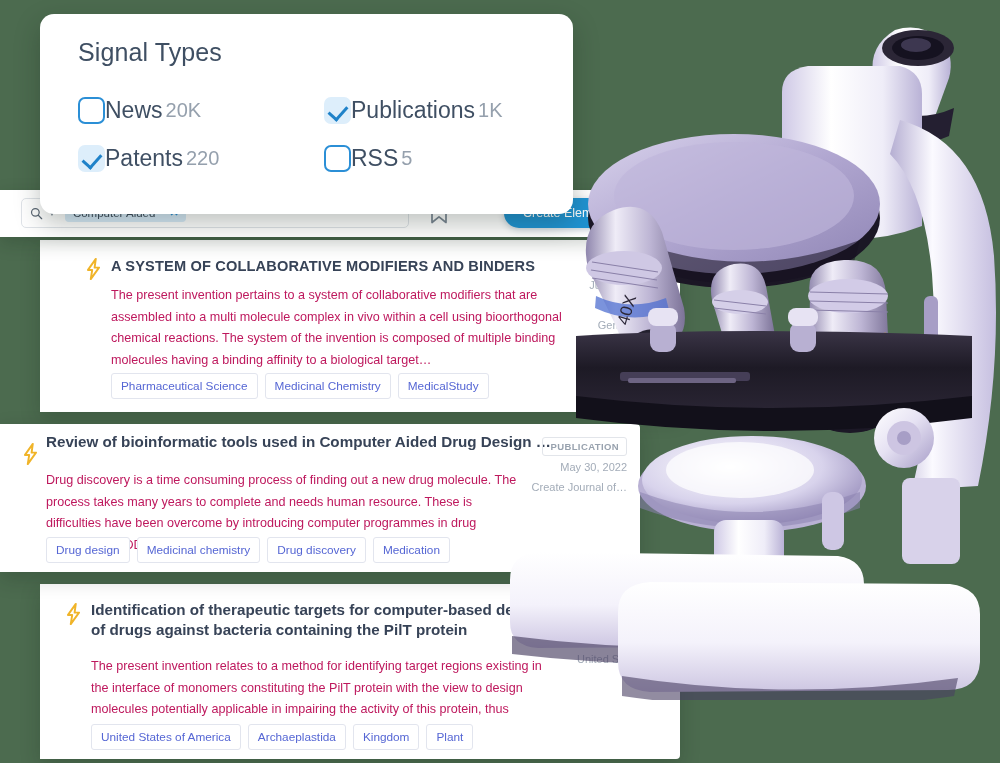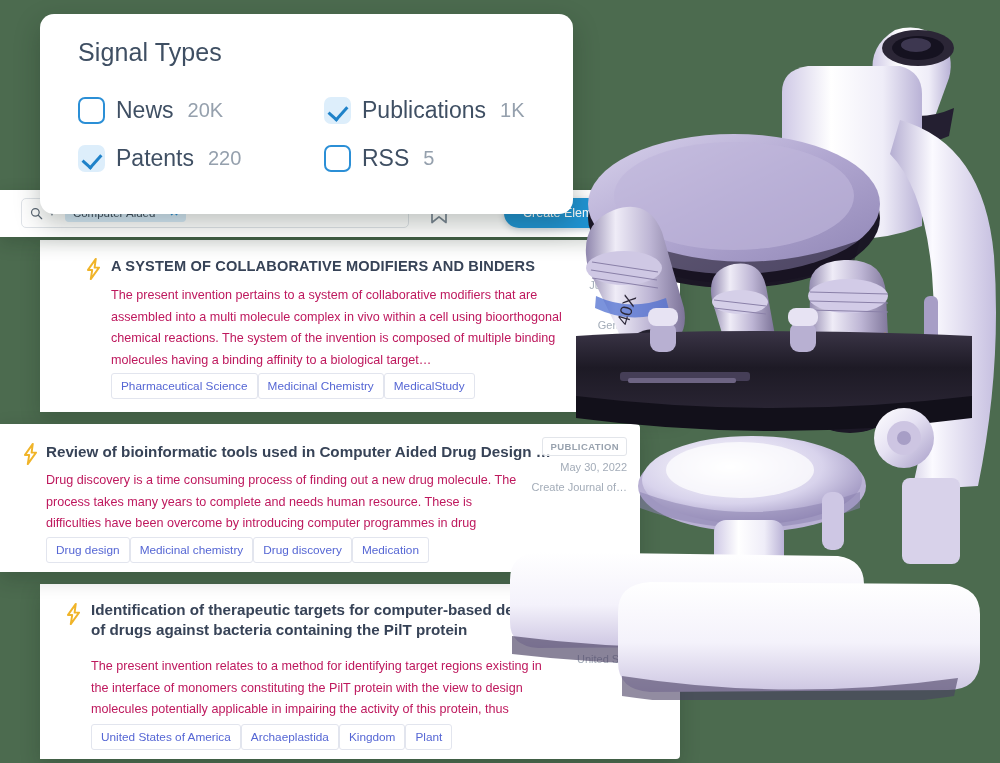--- a/index.html
+++ b/index.html
@@ -26,21 +26,21 @@
     letter-spacing: .1px;
   }
   .sig-grid {
     position: absolute; left: 38px; top: 72px;
     width: 455px;
     display: grid;
     grid-template-columns: 246px 210px;
     grid-template-rows: 48px 48px;
     align-items: center;
   }
-  .sig-item { display: flex; align-items: center; gap: 11px; cursor: pointer; }
+  .sig-item { display: flex; align-items: center; cursor: pointer; }
   .cbox {
     width: 27px; height: 27px; border-radius: 7px;
     flex: 0 0 auto; position: relative;
   }
   .cbox.off { border: 2px solid #2b8fd6; background: #fff; }
   .cbox.on  { background: #ddeefb; border: 2px solid #ddeefb; }
   .cbox.on::after {
     content: ""; position: absolute;
     left: 6px; top: 3px; width: 9px; height: 15px;
     border: solid #1f82c9; border-width: 0 3px 3px 0;
@@ -106,21 +106,21 @@
   .card-inner { position: relative; height: 100%; }
   .bolt { position: absolute; width: 17px; height: 22px; }
   .c-title {
     position: absolute; font-weight: 700; color: #374357;
     line-height: 1.32;
   }
   .c-body {
     position: absolute; font-size: 12.6px; color: #be185d;
     line-height: 1.72;
   }
-  .c-tags { position: absolute; display: flex; }
+  .c-tags { position: absolute; display: flex; gap: 7px; }
   .tag {
     border: 1px solid #e2e5ee; border-radius: 3px;
     padding: 5px 9px; font-size: 11.8px;
     color: #5566d4; background: #fff; white-space: nowrap;
     cursor: pointer;
   }
   .meta { position: absolute; text-align: right; }
   .badge {
     display: inline-block; border: 1px solid #e2e5ea;
     border-radius: 3px; padding: 3px 7px;
@@ -130,21 +130,21 @@
 
   
   #card-1 .bolt   { left: 25px; top: 18px; }
   #card-1 .c-title{ left: 51px; top: 17px; font-size: 14.6px; letter-spacing: .15px; }
   #card-1 .c-body { left: 51px; top: 45px; width: 478px; }
   #card-1 .c-tags { left: 51px; top: 133px; }
   #card-1 .meta   { right: 37px; top: 14px; width: 120px; }
 
   
   #card-2 .bolt   { left: 22px; top: 19px; }
-  #card-2 .c-title{ left: 46px; top: 18px; font-size: 15.2px; }
+  #card-2 .c-title{ left: 46px; top: 8px; font-size: 15.2px; }
   #card-2 .c-body { left: 46px; top: 46px; width: 480px; }
   #card-2 .c-tags { left: 46px; top: 113px; }
   #card-2 .meta   { right: 13px; top: 12px; width: 140px; }
 
   
   #card-3 .bolt   { left: 25px; top: 19px; }
   #card-3 .c-title{ left: 51px; top: 16px; font-size: 15.2px; width: 470px; }
   #card-3 .c-body { left: 51px; top: 72px; width: 470px; }
   #card-3 .c-tags { left: 51px; top: 140px; }
   #card-3 .meta   { right: 37px; top: 44px; width: 130px; }

